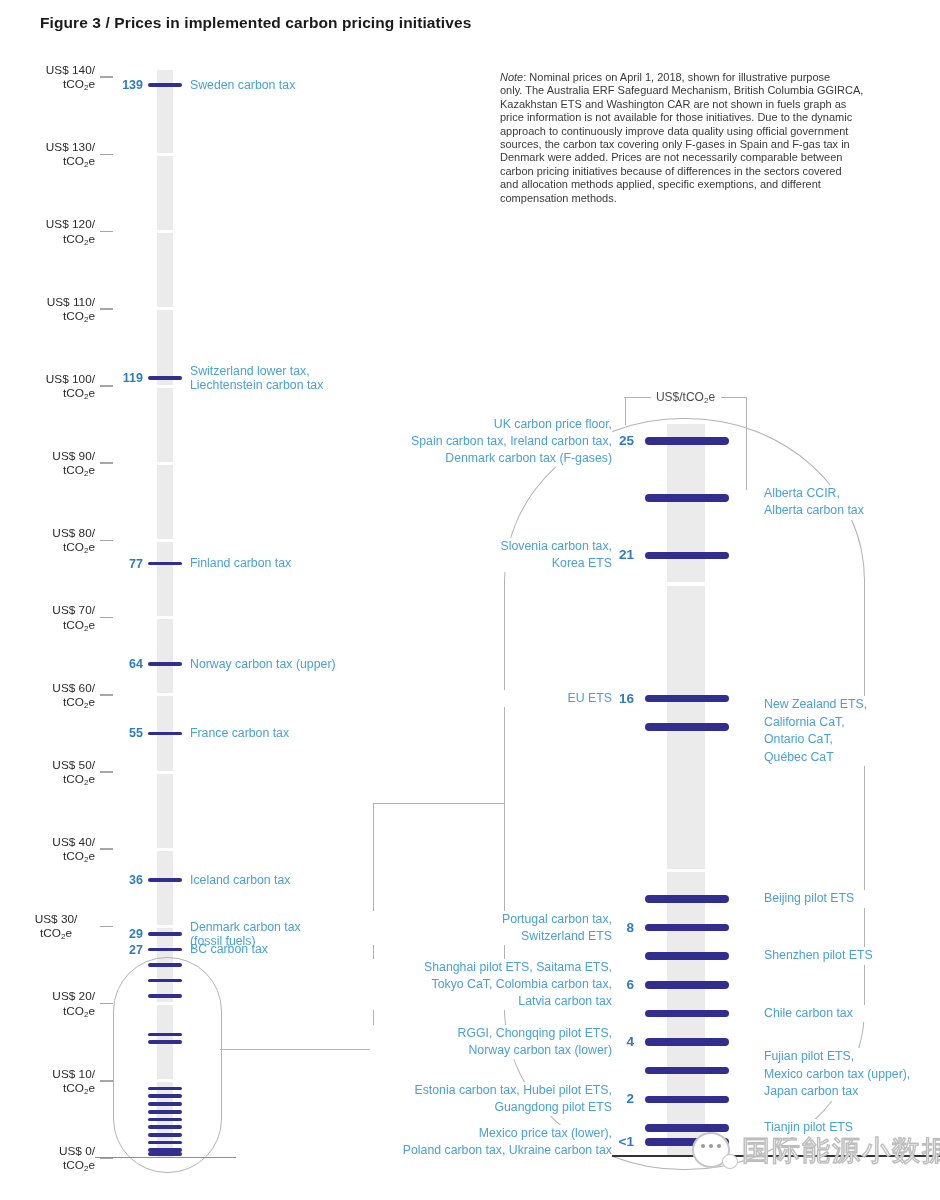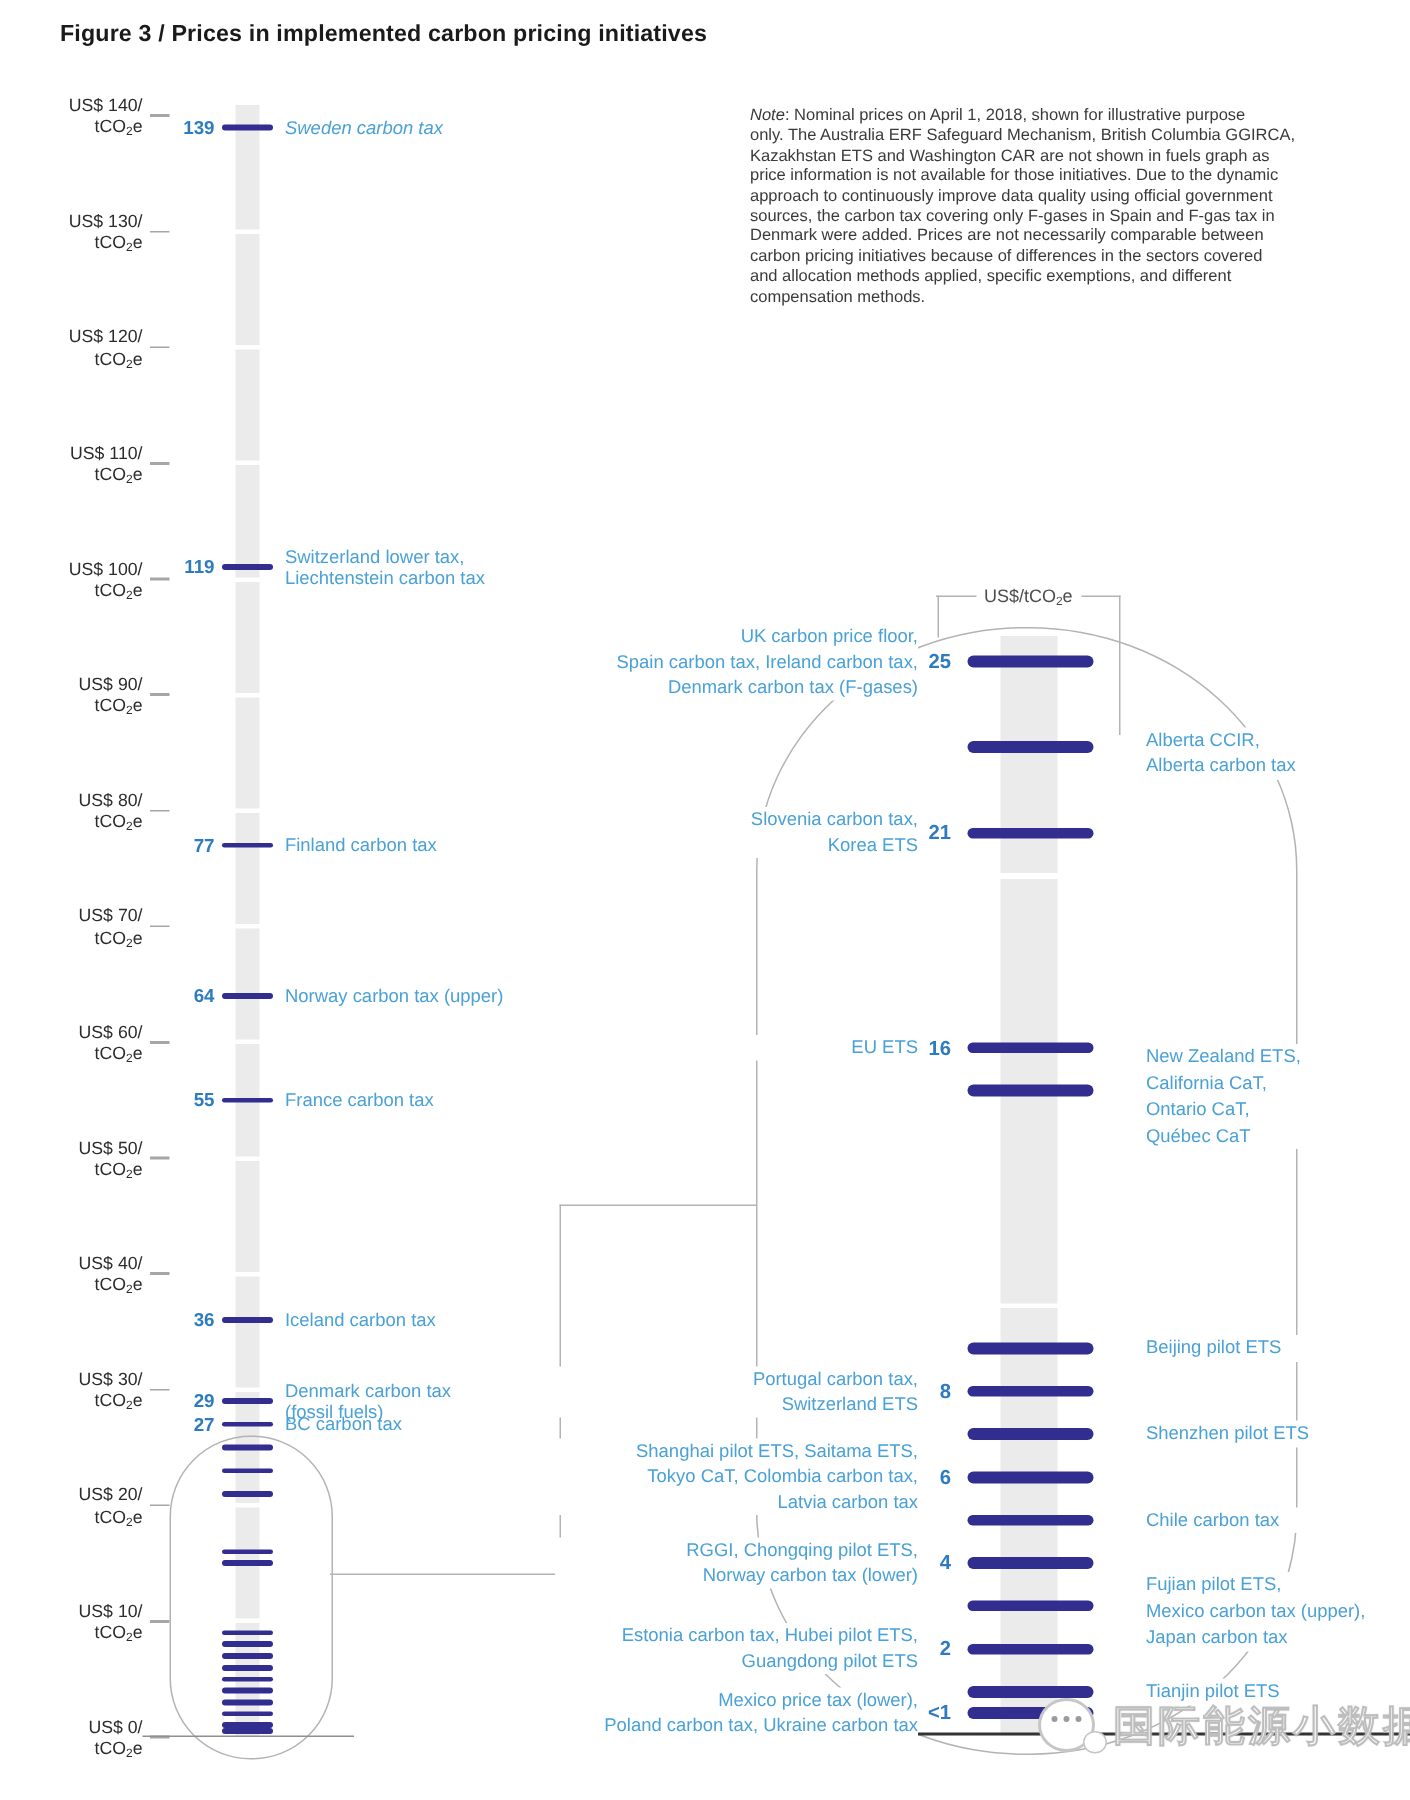--- a/index.html
+++ b/index.html
@@ -134,21 +134,21 @@
         <div><span>tCO</span><span class="sub">2</span><span>e</span></div>
       </div>
       <div class="gap" style="left: 156px; top: 847.7px; width: 18px; height: 3px;"></div>
       <div class="dash" style="left: 100px; top: 848.45px; width: 13px;"></div>
       <div class="tick-label" style="left: 17px; top: 834.9px;">
         <div>US$ 40/</div>
         <div><span>tCO</span><span class="sub">2</span><span>e</span></div>
       </div>
       <div class="gap" style="left: 156px; top: 924.9px; width: 18px; height: 3px;"></div>
       <div class="dash" style="left: 100px; top: 925.65px; width: 13px;"></div>
-      <div class="tick-label" style="left: 17px; top: 912.1px;">
+      <div class="tick-label" style="left: 17px; top: 912.1px; text-align: center;">
         <div>US$ 30/</div>
         <div><span>tCO</span><span class="sub">2</span><span>e</span></div>
       </div>
       <div class="gap" style="left: 156px; top: 1002.1px; width: 18px; height: 3px;"></div>
       <div class="dash" style="left: 100px; top: 1002.85px; width: 13px;"></div>
       <div class="tick-label" style="left: 17px; top: 989.3px;">
         <div>US$ 20/</div>
         <div><span>tCO</span><span class="sub">2</span><span>e</span></div>
       </div>
       <div class="gap" style="left: 156px; top: 1079.3px; width: 18px; height: 3px;"></div>
@@ -172,21 +172,21 @@
       <div class="bar bar-l" style="left: 147.5px; top: 1102.06px; width: 34px;"></div>
       <div class="bar bar-l" style="left: 147.5px; top: 1109.78px; width: 34px;"></div>
       <div class="bar bar-l" style="left: 147.5px; top: 1117.5px; width: 34px;"></div>
       <div class="bar bar-l" style="left: 147.5px; top: 1125.22px; width: 34px;"></div>
       <div class="bar bar-l" style="left: 147.5px; top: 1132.94px; width: 34px;"></div>
       <div class="bar bar-l" style="left: 147.5px; top: 1140.66px; width: 34px;"></div>
       <div class="bar bar-l" style="left: 147.5px; top: 1148.38px; width: 34px;"></div>
       <div class="bar bar-l" style="left: 147.5px; top: 1152.24px; width: 34px;"></div>
       <div class="bar bar-l" style="left: 147.5px; top: 83.02px; width: 34px;"></div>
       <div class="num num-l" style="left: 103px; top: 76.92px;">139</div>
-      <div class="lab lab-l" style="left: 190px; top: 77.62px; font-style: italic;">
+      <div class="lab lab-l" style="left: 190px; top: 77.62px;">
         <div>Sweden carbon tax</div>
       </div>
       <div class="bar bar-l" style="left: 147.5px; top: 376.38px; width: 34px;"></div>
       <div class="num num-l" style="left: 103px; top: 370.28px;">119</div>
       <div class="lab lab-l" style="left: 190px; top: 363.68px;">
         <div>Switzerland lower tax,</div>
         <div>Liechtenstein carbon tax</div>
       </div>
       <div class="bar bar-l" style="left: 147.5px; top: 561.66px; width: 34px;"></div>
       <div class="num num-l" style="left: 103px; top: 555.56px;">77</div>

